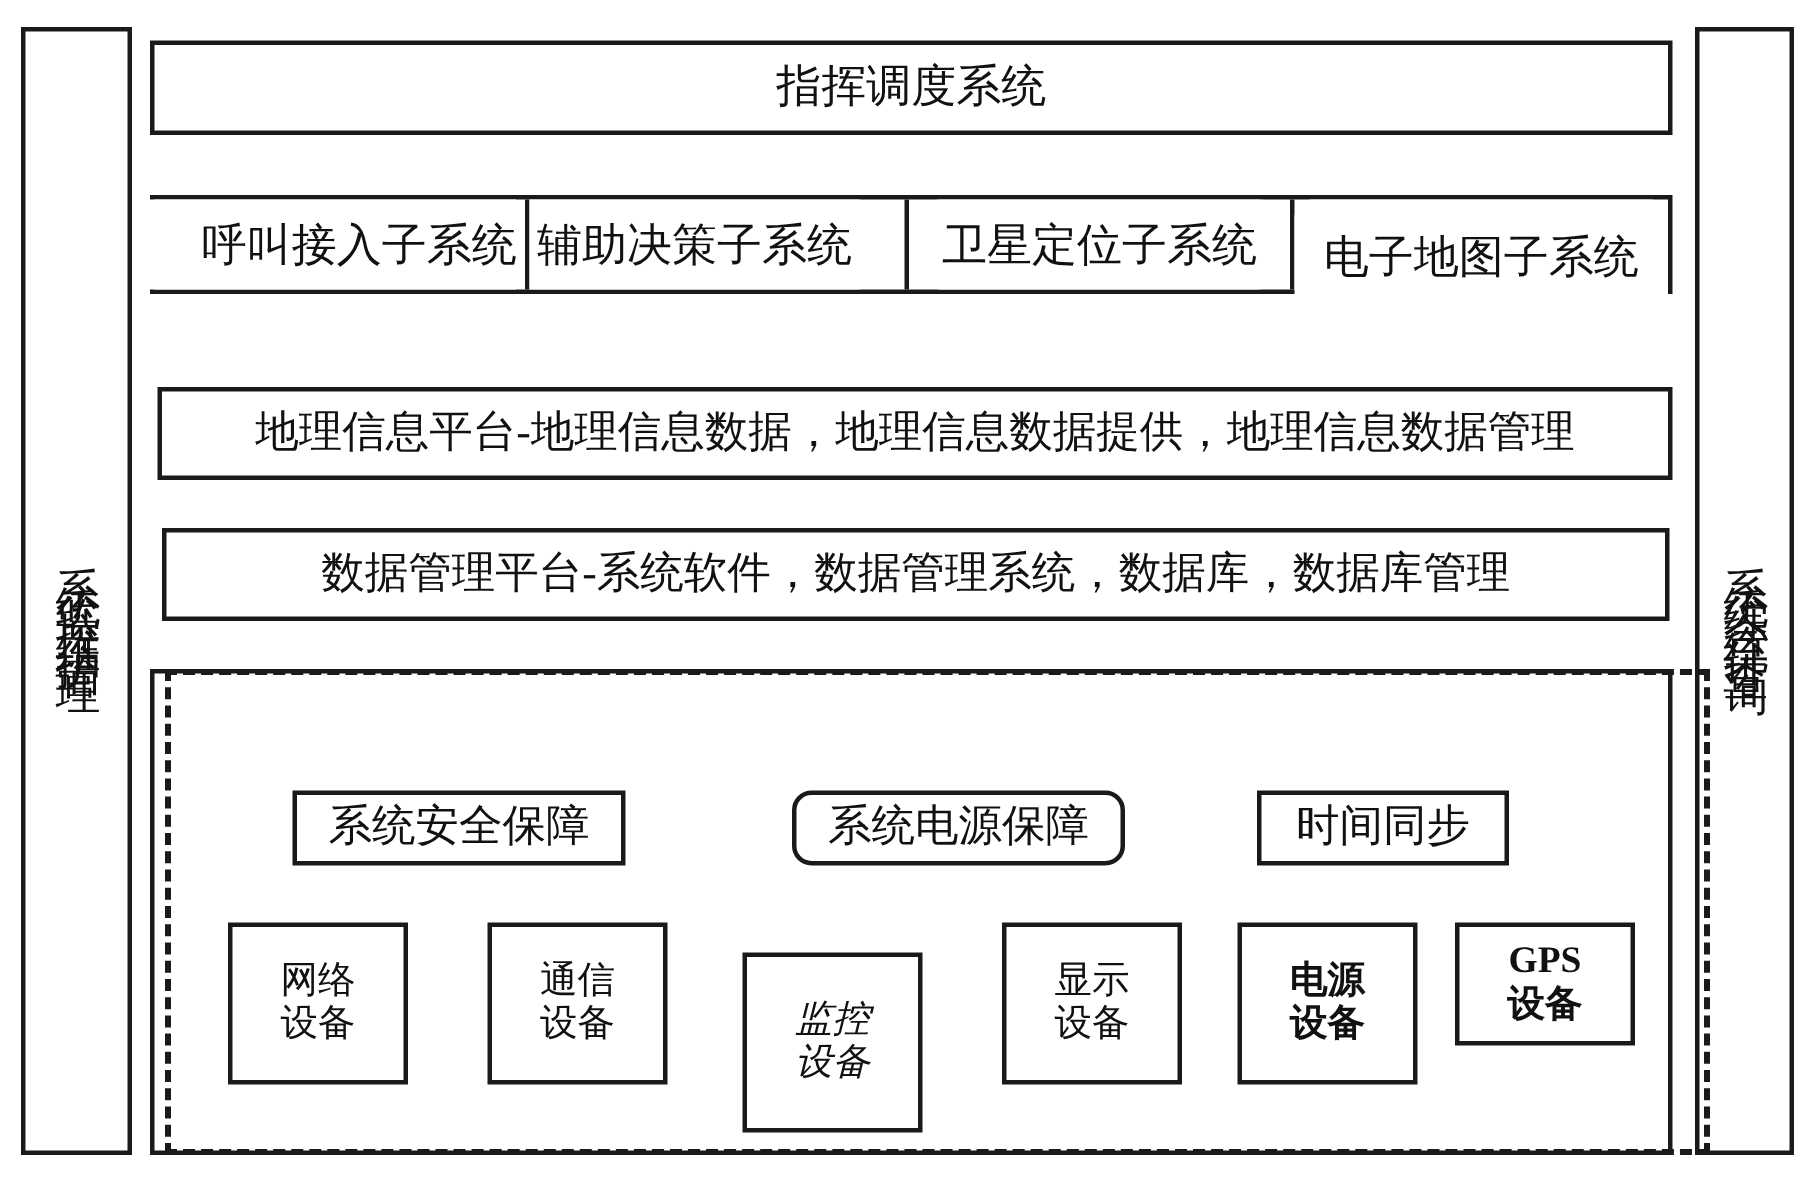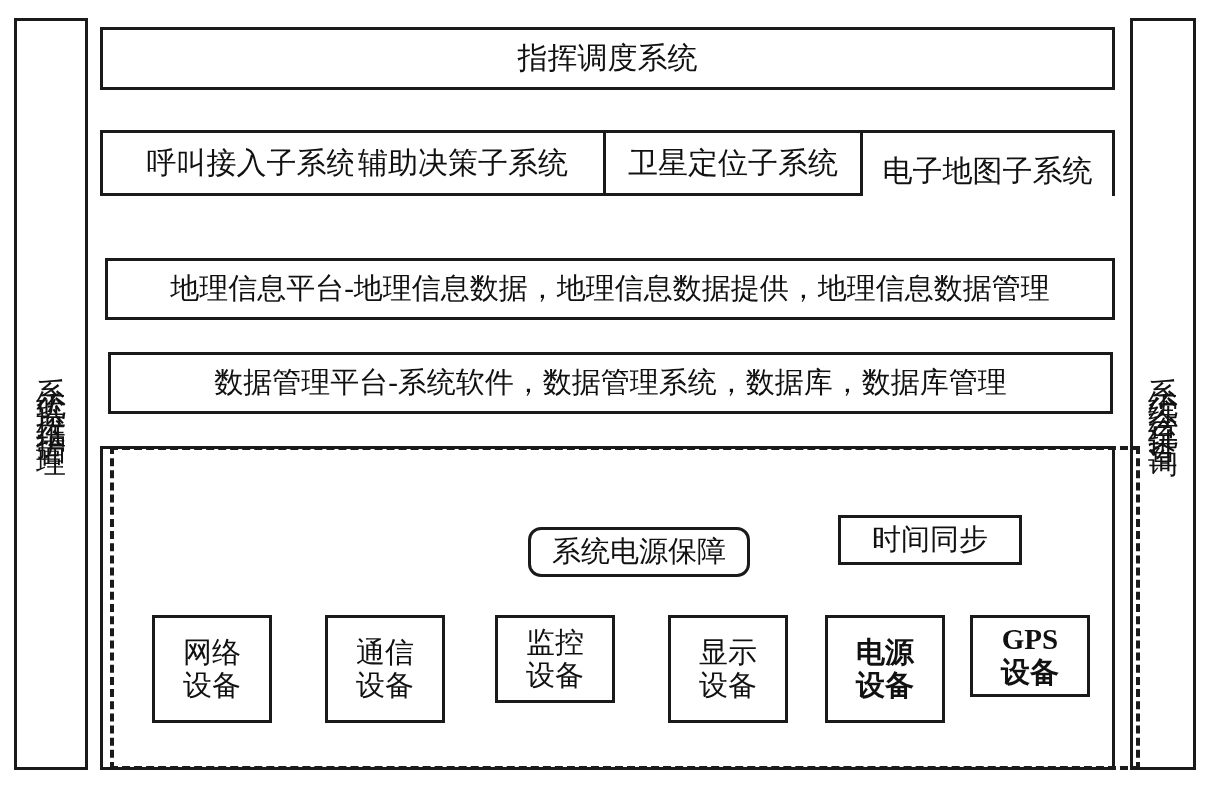--- a/index.html
+++ b/index.html
@@ -98,21 +98,21 @@
   #support-title {
     position: absolute;
     width: 100%;
     text-align: center;
     font-size: 30px;
     left: 0;
   }
 
   .guarantee-box { font-size: 29px; white-space: nowrap; }
   .device-box {
-    font-size: 29px;
+    font-size: 25px;
     flex-direction: column;
     white-space: nowrap;
   }
   .device-box span { display: block; }
 </style>
 </head>
 <body>
 
 <div id="diagram">
 
@@ -126,21 +126,21 @@
 
   <div class="box" id="title-box" style="left:100px; top:27px; width:1015px; height:63px;justify-content:center;">
     <span>指挥调度系统</span>
   </div>
 
   <div id="subsystem-row" style="left:100px; top:130px; width:1015px; height:66px;">
     <div class="subsystem-divider" style="left:247px;"></div>
     <div class="subsystem-divider" style="left:500px;"></div>
     <div class="subsystem-divider" style="left:757px;"></div>
   </div>
-  <div class="subsystem-cell" style="left:109px; top:133px; width:247px; height:60px;padding-left:38px;">
+  <div class="subsystem-cell" style="left:97px; top:133px; width:247px; height:60px;padding-left:38px;">
     <span>呼叫接入子系统</span>
   </div>
   <div class="subsystem-cell" style="left:353px; top:133px; width:220px; height:60px;">
     <span>辅助决策子系统</span>
   </div>
   <div class="subsystem-cell" style="left:606px; top:133px; width:254px; height:60px;border-radius:21px;">
     <span>卫星定位子系统</span>
   </div>
   <div class="subsystem-cell" style="left:863px; top:133px; width:249px; height:76px;border-radius:12px;">
     <span>电子地图子系统</span>
@@ -152,36 +152,39 @@
 
   <div class="box platform-row" style="left:108px; top:352px; width:1005px; height:62px;">
     <span>数据管理平台-系统软件，数据管理系统，数据库，数据库管理</span>
   </div>
 
   <div id="support-outer" style="left:100px; top:446px; width:1015px; height:324px;"></div>
 
   <div id="support-dashed" style="left:110px; top:446px; width:1030px; height:324px;"></div>
 
 
+  <div class="box guarantee-box" style="left:195px; top:527px; width:222px; height:50px;">
+    <span>系统安全保障</span>
+  </div>
   <div class="box guarantee-box" style="left:528px; top:527px; width:222px; height:50px;border-radius:13px;">
     <span>系统电源保障</span>
   </div>
-  <div class="box guarantee-box" style="left:838px; top:515px; width:184px; height:50px;">
+  <div class="box guarantee-box" style="left:838px; top:527px; width:168px; height:50px;">
     <span>时间同步</span>
   </div>
 
   <div class="box device-box" style="left:152px; top:615px; width:120px; height:108px;">
     <span>网络</span>
     <span>设备</span>
   </div>
   <div class="box device-box" style="left:325px; top:615px; width:120px; height:108px;">
     <span>通信</span>
     <span>设备</span>
   </div>
-  <div class="box device-box" style="left:495px; top:615px; width:120px; height:88px;">
+  <div class="box device-box" style="left:495px; top:635px; width:120px; height:120px;font-style:italic;">
     <span>监控</span>
     <span>设备</span>
   </div>
   <div class="box device-box" style="left:668px; top:615px; width:120px; height:108px;">
     <span>显示</span>
     <span>设备</span>
   </div>
   <div class="box device-box" style="left:825px; top:615px; width:120px; height:108px;font-weight:bold;">
     <span>电源</span>
     <span>设备</span>

